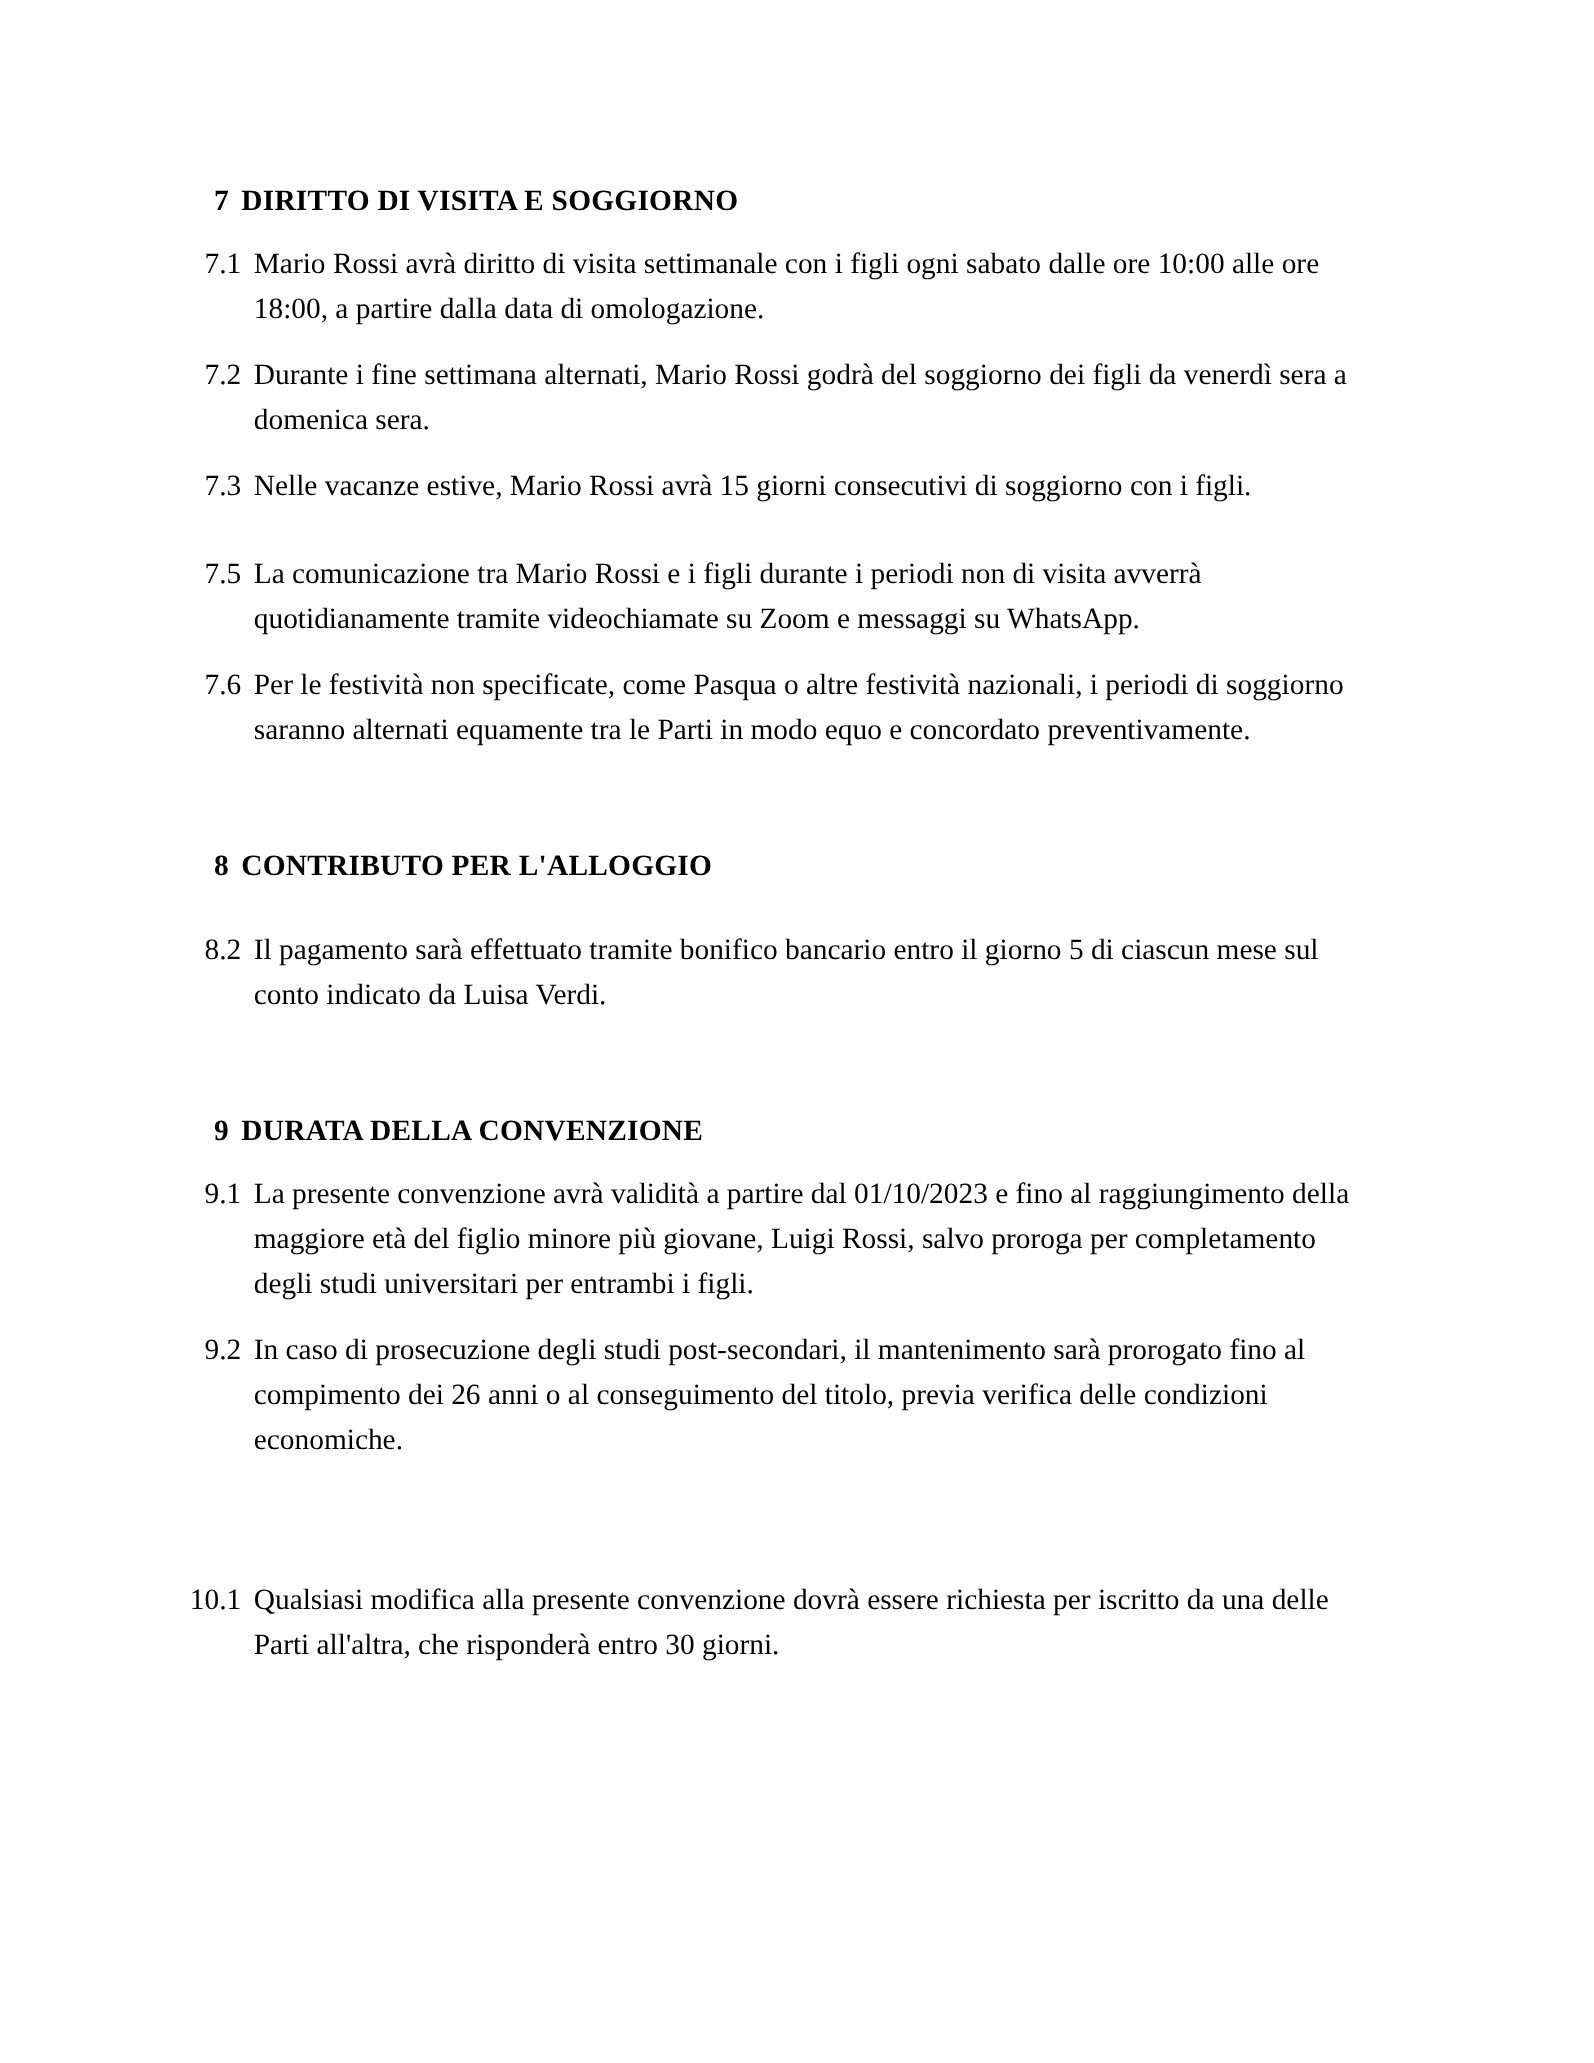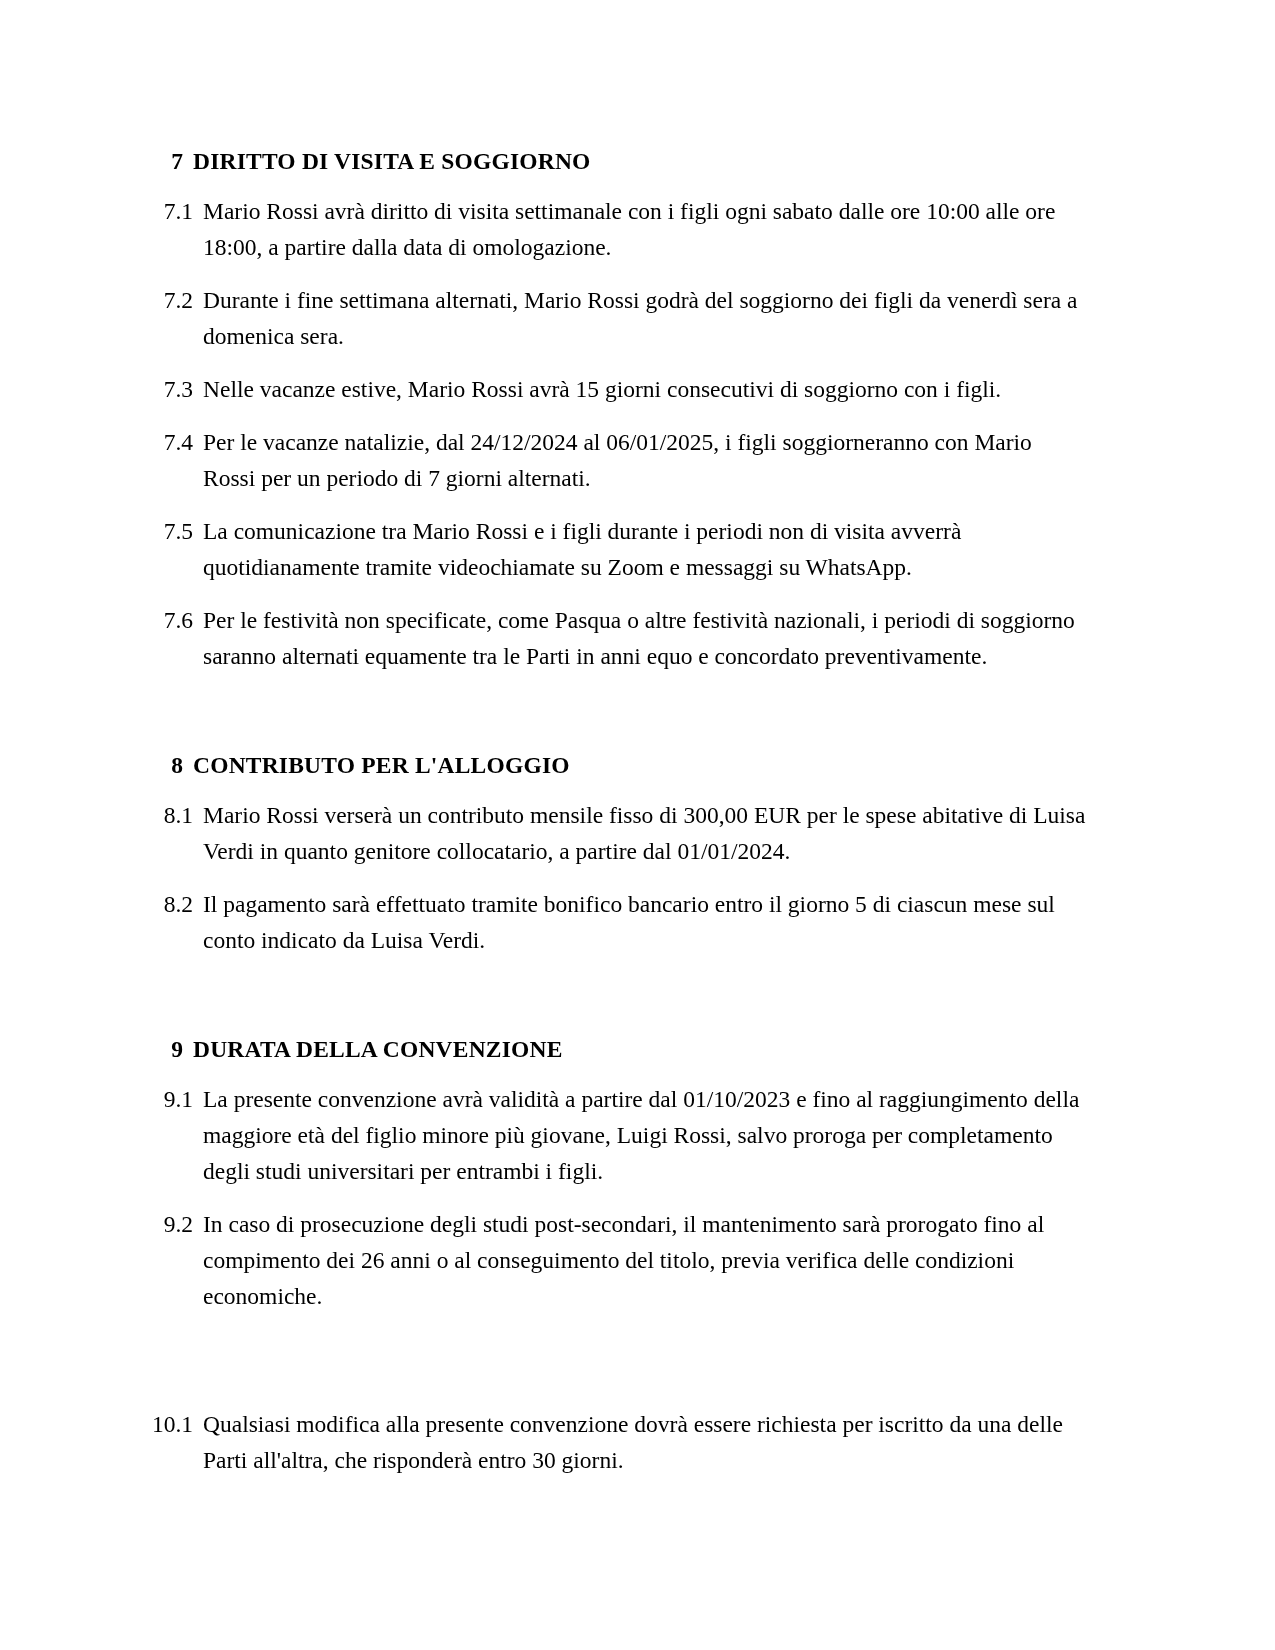--- a/index.html
+++ b/index.html
@@ -97,44 +97,36 @@
       <div class="clause">
         <span class="c-num">7.2</span>
         <span class="c-text"><span>Durante i fine settimana alternati, </span><b>Mario Rossi</b><span> godrà del soggiorno dei figli da venerdì sera a domenica sera.</span></span>
       </div>
       <div class="sp-between-clause"></div>
       <div class="clause">
         <span class="c-num">7.3</span>
         <span class="c-text"><span>Nelle vacanze estive, </span><b>Mario Rossi</b><span> avrà 15 giorni consecutivi di soggiorno con i figli.</span></span>
       </div>
       <div class="sp-between-clause"></div>
-      <div class="clause">
-        <span class="c-num">7.4</span>
-        <span class="c-text"><span>Per le vacanze natalizie, dal 24/12/2024 al 06/01/2025, i figli soggiorneranno con </span><b>Mario Rossi</b><span> per un periodo di 7 giorni alternati.</span></span>
-      </div>
       <div class="sp-between-clause"></div>
       <div class="clause">
         <span class="c-num">7.5</span>
         <span class="c-text"><span>La comunicazione tra </span><b>Mario Rossi</b><span> e i figli durante i periodi non di visita avverrà quotidianamente tramite videochiamate su Zoom e messaggi su WhatsApp.</span></span>
       </div>
       <div class="sp-between-clause"></div>
       <div class="clause">
         <span class="c-num">7.6</span>
-        <span class="c-text"><span>Per le festività non specificate, come Pasqua o altre festività nazionali, i periodi di soggiorno saranno alternati equamente tra le </span><b>Parti</b><span> in anni equo e concordato preventivamente.</span></span>
+        <span class="c-text"><span>Per le festività non specificate, come Pasqua o altre festività nazionali, i periodi di soggiorno saranno alternati equamente tra le </span><b>Parti</b><span> in modo equo e concordato preventivamente.</span></span>
       </div>
       <div class="sp-section-gap"></div>
       <div class="heading">
         <span class="h-num">8</span>
         <span class="h-text">CONTRIBUTO PER L'ALLOGGIO</span>
       </div>
       <div class="sp-after-heading"></div>
-      <div class="clause">
-        <span class="c-num">8.1</span>
-        <span class="c-text"><b>Mario Rossi</b><span> verserà un contributo mensile fisso di 300,00 EUR per le spese abitative di </span><b>Luisa Verdi</b><span> in quanto genitore collocatario, a partire dal 01/01/2024.</span></span>
-      </div>
       <div class="sp-between-clause"></div>
       <div class="clause">
         <span class="c-num">8.2</span>
         <span class="c-text"><span>Il pagamento sarà effettuato tramite bonifico bancario entro il giorno 5 di ciascun mese sul conto indicato da </span><b>Luisa Verdi</b><span>.</span></span>
       </div>
       <div class="sp-section-gap"></div>
       <div class="heading">
         <span class="h-num">9</span>
         <span class="h-text">DURATA DELLA CONVENZIONE</span>
       </div>

